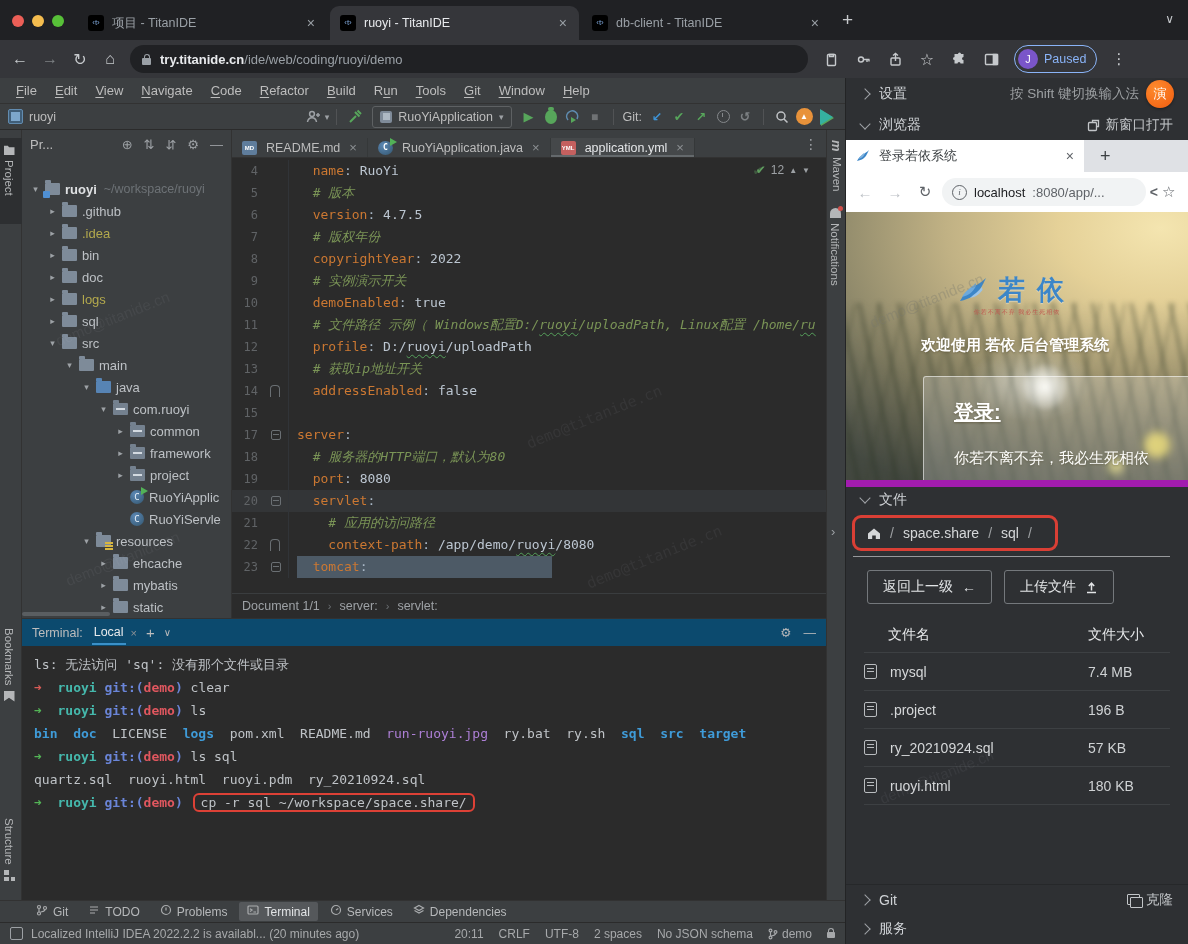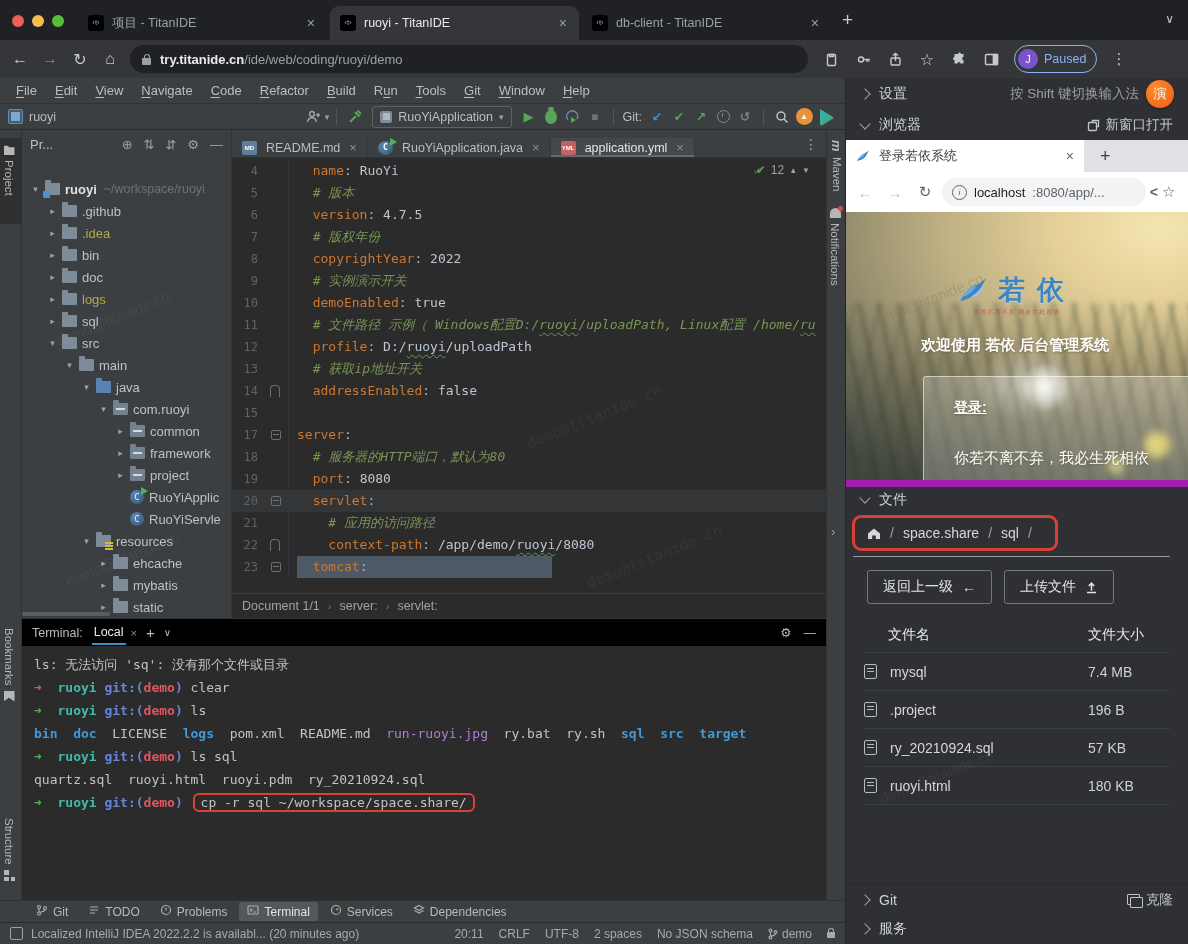--- a/index.html
+++ b/index.html
@@ -132,21 +132,21 @@
   .tk-c{color:#7a9456;font-style:italic;}
   .tk-u{color:#bcc6d1;text-decoration:underline wavy #55a05b 1px;text-underline-offset:3px;}
   .tk-cu{color:#7a9456;font-style:italic;text-decoration:underline wavy #55a05b 1px;text-underline-offset:3px;}
   .inspect{position:absolute;top:5px;right:16px;display:flex;align-items:center;gap:5px;font-size:12px;color:#9da1a5;font-family:"Liberation Sans",sans-serif;}
   .inspect .chk{color:#5f9e5f;font-size:12px;text-shadow:-3px 1px 0 #5f9e5f66;}
   .inspect .tri{font-size:8px;}
   .ebreadcrumbs{height:24px;flex:none;border-top:1px solid #3a3d3f;display:flex;align-items:center;gap:8px;padding:0 10px;font-size:12.5px;color:#9da1a5;}
   .bc-sep{color:#6d7174;font-size:11px;}
   
   .term{height:282px;flex:none;display:flex;flex-direction:column;background:#2b2b2b;border-top:1px solid #323232;box-sizing:border-box;}
-  .term-head{height:27px;flex:none;background:#000000;display:flex;align-items:center;gap:9px;padding:0 10px;font-size:12.5px;color:#bdbdbd;}
+  .term-head{height:27px;flex:none;background:#0c4a6e;display:flex;align-items:center;gap:9px;padding:0 10px;font-size:12.5px;color:#bdbdbd;}
   .tt-tab{color:#e8eaec;position:relative;padding:4px 2px 6px 2px;}
   .tt-tab::after{content:"";position:absolute;left:0;right:0;bottom:0;height:2px;background:#3a90c8;}
   .tt-x{color:#8e9296;font-size:11px;margin-left:-4px;}
   .tt-plus{font-size:15px;color:#bdbdbd;}
   .tt-chev{font-size:10px;color:#bdbdbd;}
   .term-right{margin-left:auto;display:flex;gap:12px;align-items:center;color:#b4b6b8;}
   .term-body{flex:1;padding:7px 0 0 12px;font-family:"DejaVu Sans Mono","Liberation Mono",monospace;font-size:13px;line-height:23px;color:#bfc3c7;overflow:hidden;}
   .tline{white-space:pre;}
   .t-cy{color:#45b8ac;font-weight:bold;}
   .t-bl{color:#6a85d8;font-weight:bold;}
@@ -209,21 +209,21 @@
       linear-gradient(transparent, rgba(40,44,34,.55));
     filter:blur(2.5px);}
   .bokeh{position:absolute;border-radius:50%;filter:blur(4px);}
   .dandelion{position:absolute;left:176px;top:152px;width:46px;height:46px;border-radius:50%;filter:blur(2px);
     background:radial-gradient(circle,rgba(255,255,250,.95),rgba(255,255,250,.25) 60%,transparent 75%);}
   .ry-logo{position:absolute;left:0;right:0;top:60px;display:flex;align-items:center;justify-content:center;gap:10px;}
   .ry-logo-text{font-size:27px;font-weight:bold;color:#3c86c8;letter-spacing:12px;text-shadow:0 1px 1px rgba(255,255,255,.4);}
   .ry-tagline{position:absolute;left:0;right:0;top:96px;text-align:center;font-size:6px;color:#c05a50;letter-spacing:1px;}
   .ry-welcome{position:absolute;left:75px;top:124px;font-size:15px;font-weight:bold;color:#fff;text-shadow:0 1px 2px rgba(80,70,40,.5);}
   .login-panel{position:absolute;left:77px;top:164px;width:290px;height:130px;background:rgba(255,255,255,.22);border:1px solid rgba(255,255,255,.55);border-radius:3px;}
-  .login-label{position:absolute;left:30px;top:22px;font-size:14px;font-weight:bold;color:#fff;text-shadow:0 1px 2px rgba(80,70,40,.5);text-decoration:underline;}
+  .login-label{position:absolute;left:30px;top:22px;font-size:20px;font-weight:bold;color:#fff;text-shadow:0 1px 2px rgba(80,70,40,.5);text-decoration:underline;}
   .login-slogan{position:absolute;left:30px;top:64px;font-size:15px;color:#fdfdfb;text-shadow:0 1px 2px rgba(80,70,40,.45);margin-top:8px;}
   
   .row-files{height:32px;border-top:7px solid #a21caf;}
   .crumb-wrap{height:44px;position:relative;}
   .crumb-box{position:absolute;left:6px;top:3px;width:206px;height:36px;border:3px solid #d93f35;border-radius:9px;display:flex;align-items:center;gap:9px;padding:0 12px;box-sizing:border-box;font-size:14px;color:#d5d7d9;}
   .crumb-box svg{fill:#d5d7d9;flex:none;}
   .crumb-sep{color:#9da0a3;}
   .crumb-div{height:1px;background:#97999c;margin:0 18px 0 7px;}
   .btn-row{display:flex;gap:12px;padding:13px 0 0 21px;}
   .sbtn{height:34px;border:1px solid #74787c;border-radius:3px;display:flex;align-items:center;gap:9px;padding:0 15px;font-size:14px;color:#e2e4e6;background:transparent;}

